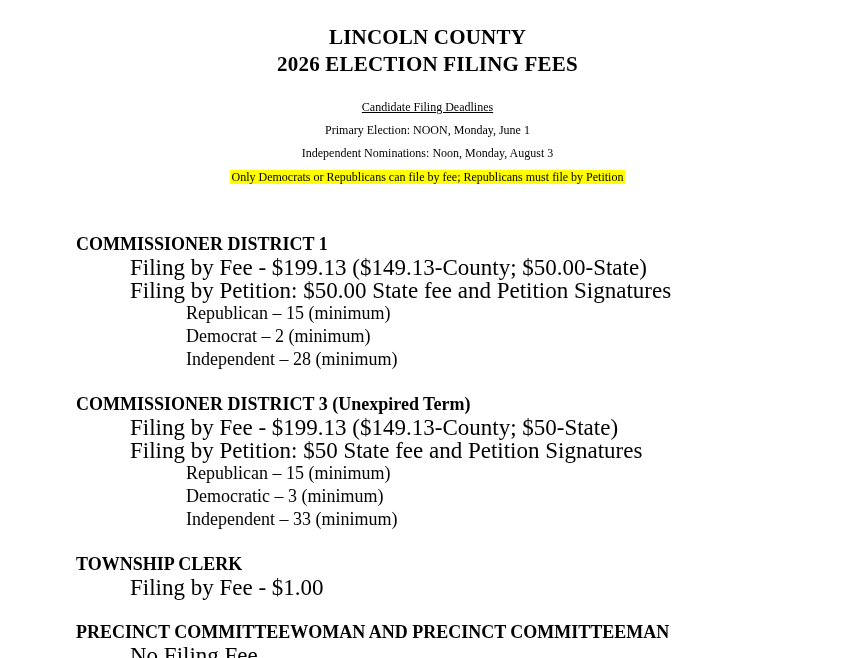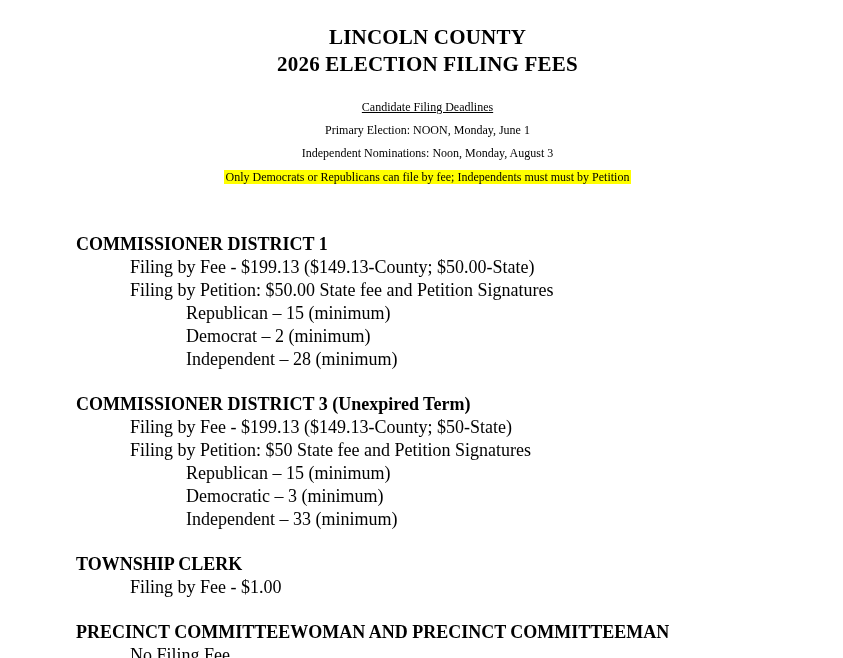--- a/index.html
+++ b/index.html
@@ -51,21 +51,21 @@
   .section {
     margin-bottom: 22px;
   }
   .section-heading {
     font-weight: bold;
     font-size: 18px;
     line-height: 23px;
     margin-left: 36px;
   }
   .line-1 {
-    font-size: 18px;
+    font-size: 23px;
     line-height: 23px;
     margin-left: 90px;
   }
   .line-2 {
     font-size: 18px;
     line-height: 23px;
     margin-left: 146px;
   }
 </style>
 </head>
@@ -75,21 +75,21 @@
 
   <div class="title-block">
     <div>LINCOLN COUNTY</div>
     <div>2026 ELECTION FILING FEES</div>
   </div>
 
   <div class="subtitle-block">
     <div class="subtitle-heading">Candidate Filing Deadlines</div>
     <div>Primary Election: NOON, Monday, June 1</div>
     <div>Independent Nominations: Noon, Monday, August 3</div>
-    <div class="highlight-line"><span class="hl">Only Democrats or Republicans can file by fee; Independents must must by Petition</span></div>
+    <div class="highlight-line"><span class="hl">Only Democrats or Republicans can file by fee; Republicans must file by Petition</span></div>
   </div>
 
   <div class="sections">
 
     <div class="section">
       <div class="section-heading">COMMISSIONER DISTRICT 1</div>
       <div class="line-1">Filing by Fee - $199.13 ($149.13-County; $50.00-State)</div>
       <div class="line-1">Filing by Petition:  $50.00 State fee and Petition Signatures</div>
       <div class="line-2">Republican – 15 (minimum)</div>
       <div class="line-2">Democrat – 2 (minimum)</div>

